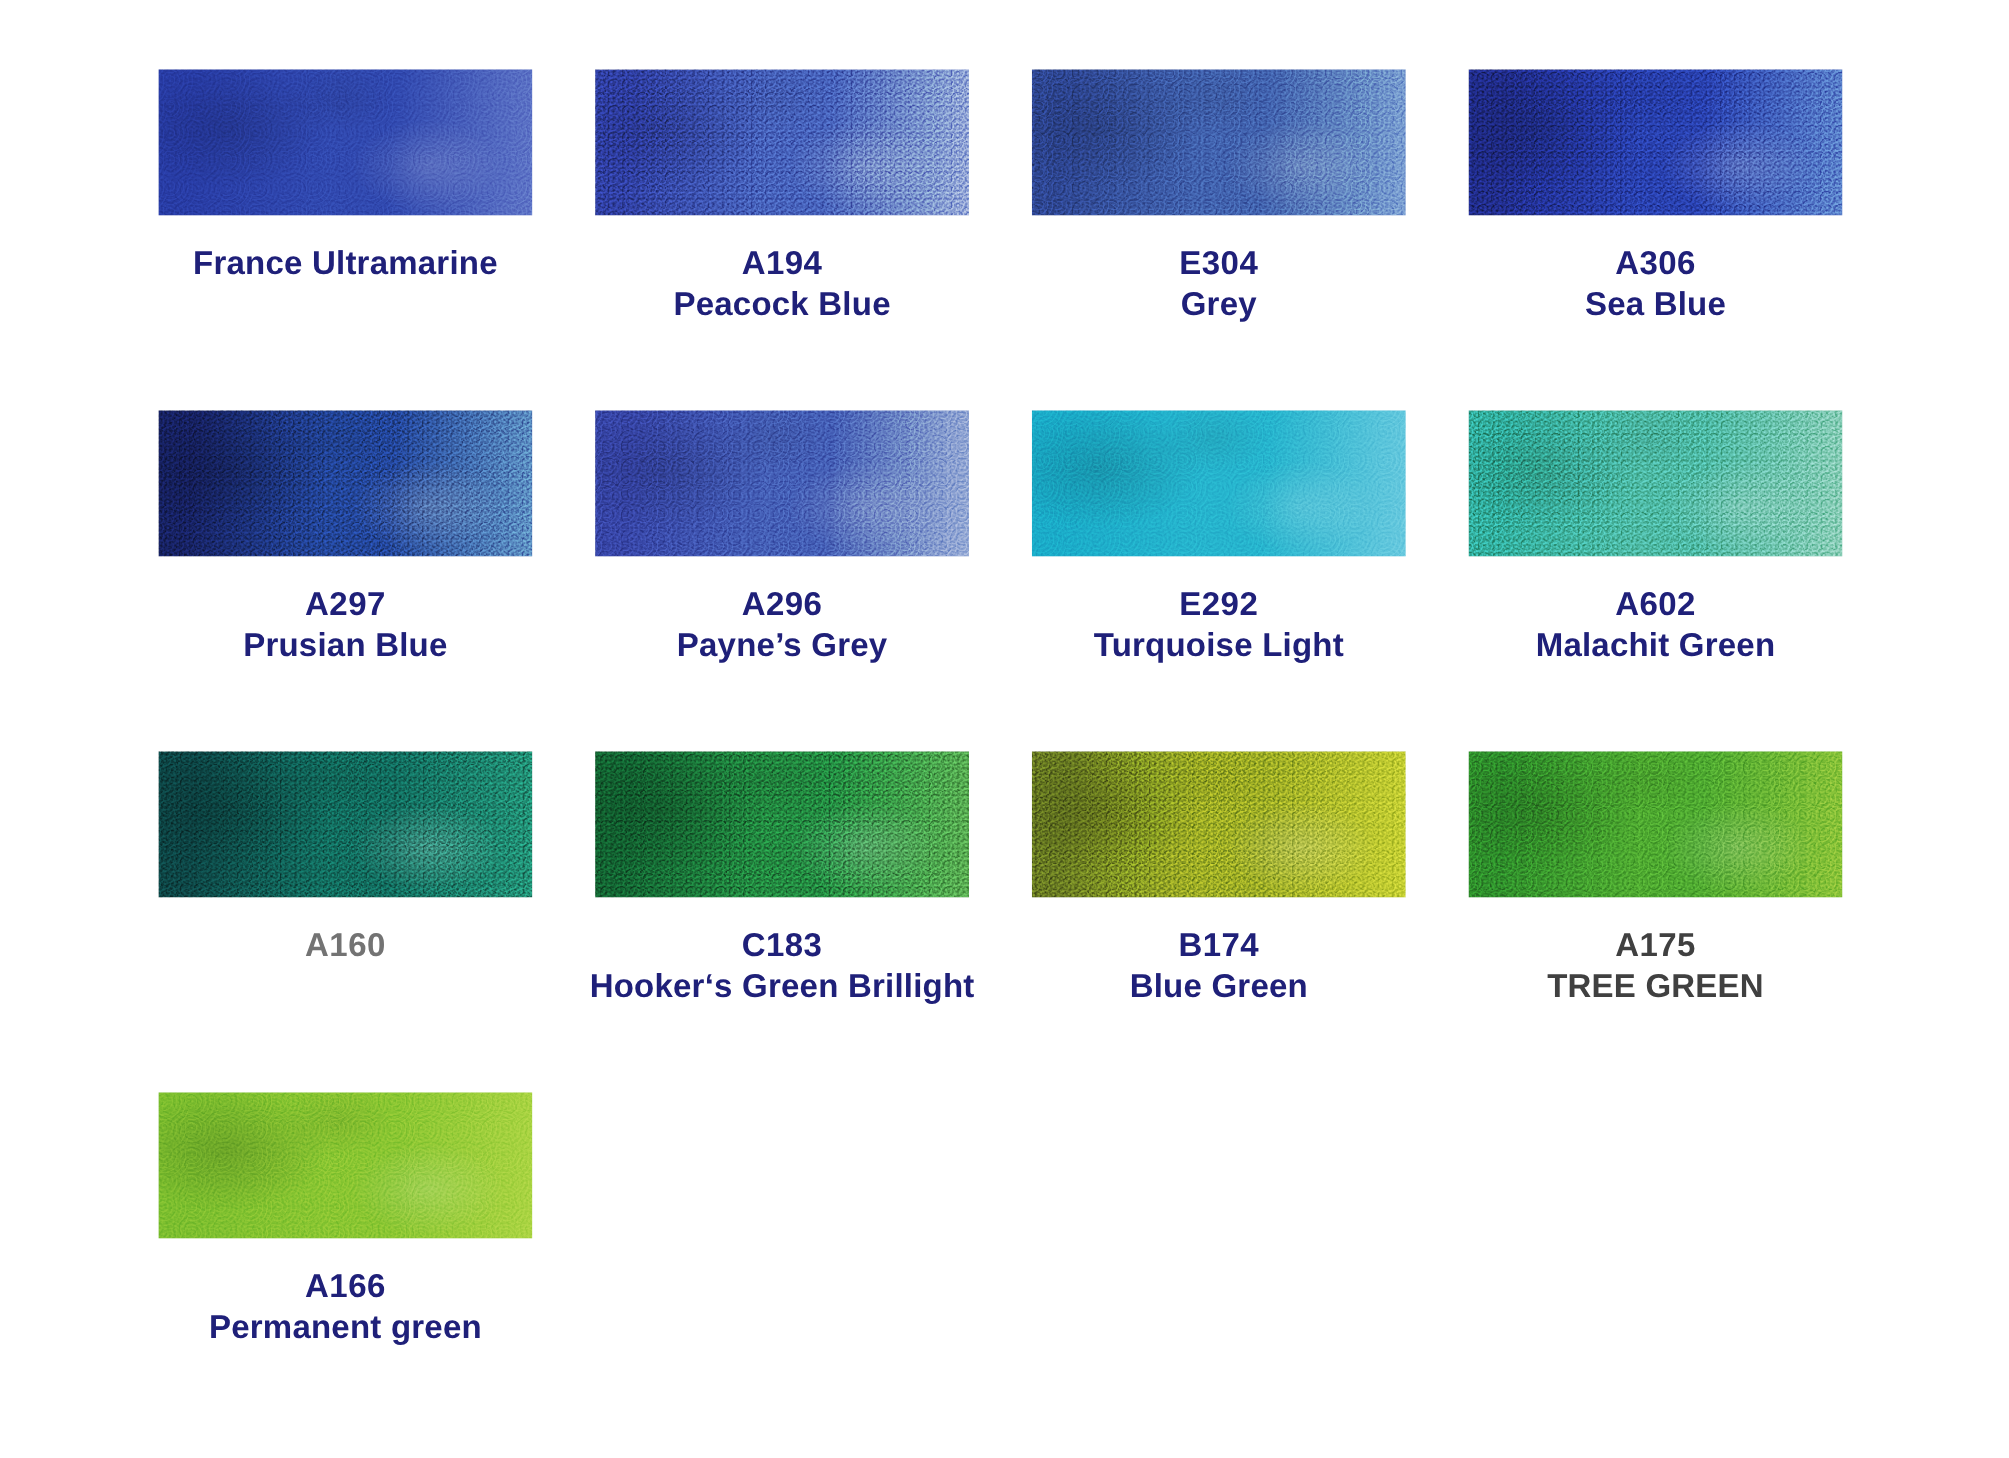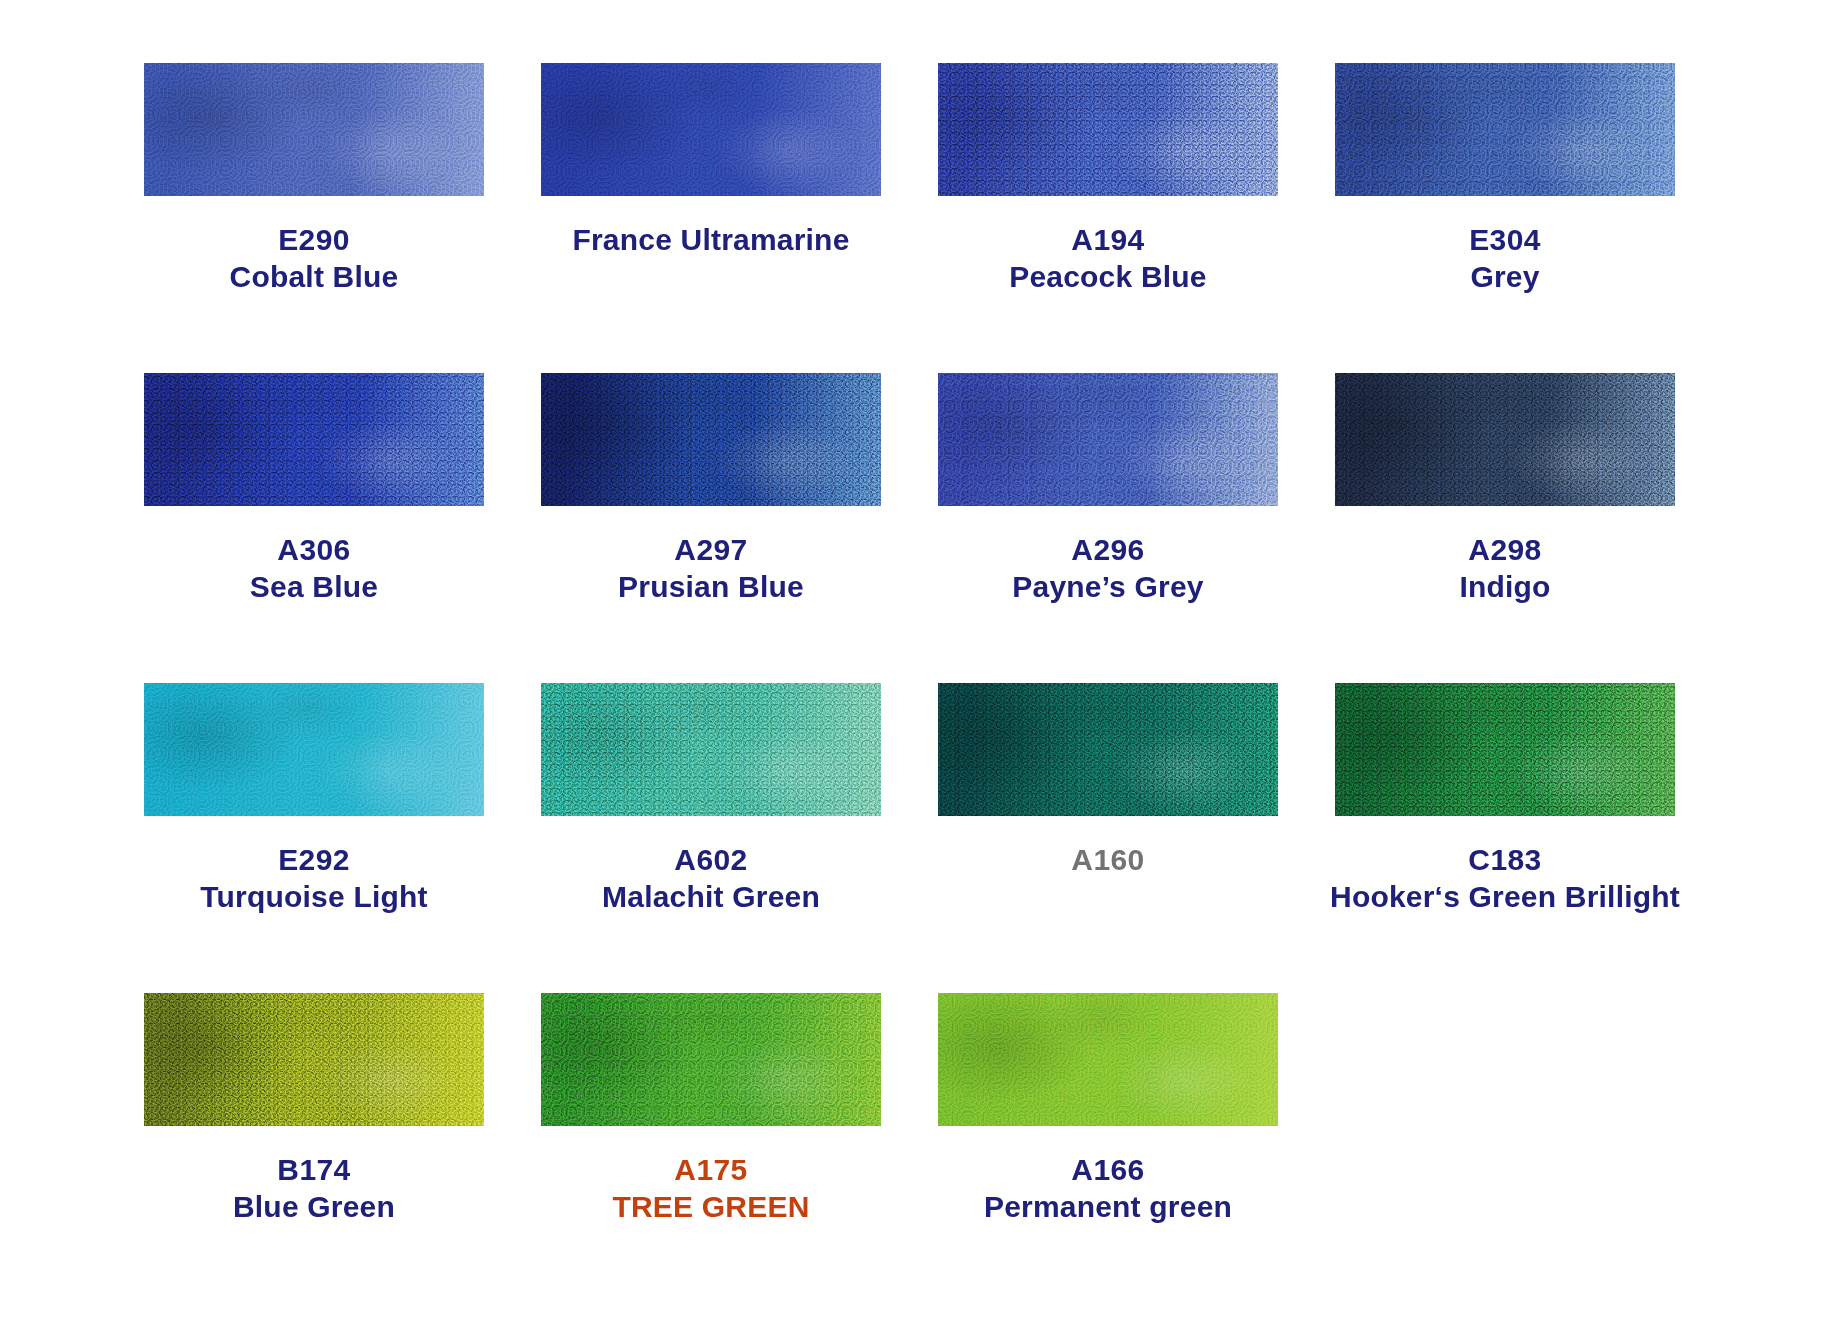--- a/index.html
+++ b/index.html
@@ -113,31 +113,20 @@
     white-space: nowrap;
   }
 </style>
 </head>
 <body>
 
 <div id="chart-sheet">
   <div class="swatch-grid" id="swatch-grid">
       <div class="swatch-cell">
         <div class="swatch-chip">
-          <div class="swatch-paint" style="background: linear-gradient(95deg, rgb(58, 82, 171) 0%, rgb(58, 82, 171) 10%, rgb(77, 99, 182) 46%, rgb(77, 99, 182) 62%, rgb(132, 152, 210) 100%);"></div>
-          <div class="swatch-bloom"></div>
-          <div class="swatch-grain fine" style="background-position: 0px 0px, 0px 0px, 0px 0px, 0px 0px;"></div>
-        </div>
-        <div class="swatch-caption" style="color: rgb(31, 32, 121);">
-          <span class="swatch-code">E290</span>
-          <span class="swatch-title">Cobalt Blue</span>
-        </div>
-      </div>
-      <div class="swatch-cell">
-        <div class="swatch-chip">
           <div class="swatch-paint" style="background: linear-gradient(95deg, rgb(38, 57, 160) 0%, rgb(38, 57, 160) 10%, rgb(46, 69, 171) 46%, rgb(46, 69, 171) 62%, rgb(90, 111, 196) 100%);"></div>
           <div class="swatch-bloom"></div>
           <div class="swatch-grain fine" style="background-position: 7px 5px, 11px 3px, 4px 9px, 6px 6px;"></div>
         </div>
         <div class="swatch-caption" style="color: rgb(31, 32, 121);">
           <span class="swatch-title">France Ultramarine</span>
         </div>
       </div>
       <div class="swatch-cell">
         <div class="swatch-chip">
@@ -189,31 +178,20 @@
           <div class="swatch-bloom"></div>
           <div class="swatch-grain" style="background-position: 42px 30px, 66px 18px, 24px 54px, 36px 36px;"></div>
         </div>
         <div class="swatch-caption" style="color: rgb(31, 32, 121);">
           <span class="swatch-code">A296</span>
           <span class="swatch-title">Payne’s Grey</span>
         </div>
       </div>
       <div class="swatch-cell">
         <div class="swatch-chip">
-          <div class="swatch-paint" style="background: linear-gradient(95deg, rgb(26, 35, 56) 0%, rgb(26, 35, 56) 10%, rgb(39, 55, 79) 46%, rgb(39, 55, 79) 62%, rgb(91, 115, 144) 100%);"></div>
-          <div class="swatch-bloom"></div>
-          <div class="swatch-grain coarse" style="background-position: 49px 35px, 77px 21px, 28px 63px, 42px 42px;"></div>
-        </div>
-        <div class="swatch-caption" style="color: rgb(31, 32, 121);">
-          <span class="swatch-code">A298</span>
-          <span class="swatch-title">Indigo</span>
-        </div>
-      </div>
-      <div class="swatch-cell">
-        <div class="swatch-chip">
           <div class="swatch-paint" style="background: linear-gradient(95deg, rgb(25, 167, 198) 0%, rgb(25, 167, 198) 10%, rgb(36, 176, 203) 46%, rgb(36, 176, 203) 62%, rgb(99, 198, 221) 100%);"></div>
           <div class="swatch-bloom"></div>
           <div class="swatch-grain fine" style="background-position: 56px 40px, 88px 24px, 32px 72px, 48px 48px;"></div>
         </div>
         <div class="swatch-caption" style="color: rgb(31, 32, 121);">
           <span class="swatch-code">E292</span>
           <span class="swatch-title">Turquoise Light</span>
         </div>
       </div>
       <div class="swatch-cell">
@@ -258,21 +236,21 @@
           <span class="swatch-code">B174</span>
           <span class="swatch-title">Blue Green</span>
         </div>
       </div>
       <div class="swatch-cell">
         <div class="swatch-chip">
           <div class="swatch-paint" style="background: linear-gradient(95deg, rgb(42, 129, 39) 0%, rgb(42, 129, 39) 10%, rgb(71, 160, 44) 46%, rgb(71, 160, 44) 62%, rgb(127, 189, 51) 100%);"></div>
           <div class="swatch-bloom"></div>
           <div class="swatch-grain" style="background-position: 98px 70px, 154px 42px, 56px 126px, 84px 84px;"></div>
         </div>
-        <div class="swatch-caption" style="color: #c2410c;">
+        <div class="swatch-caption" style="color: #404040;">
           <span class="swatch-code">A175</span>
           <span class="swatch-title">TREE GREEN</span>
         </div>
       </div>
       <div class="swatch-cell">
         <div class="swatch-chip">
           <div class="swatch-paint" style="background: linear-gradient(95deg, rgb(118, 187, 44) 0%, rgb(118, 187, 44) 10%, rgb(131, 195, 47) 46%, rgb(131, 195, 47) 62%, rgb(166, 210, 63) 100%);"></div>
           <div class="swatch-bloom"></div>
           <div class="swatch-grain fine" style="background-position: 105px 75px, 165px 45px, 60px 135px, 90px 90px;"></div>
         </div>

